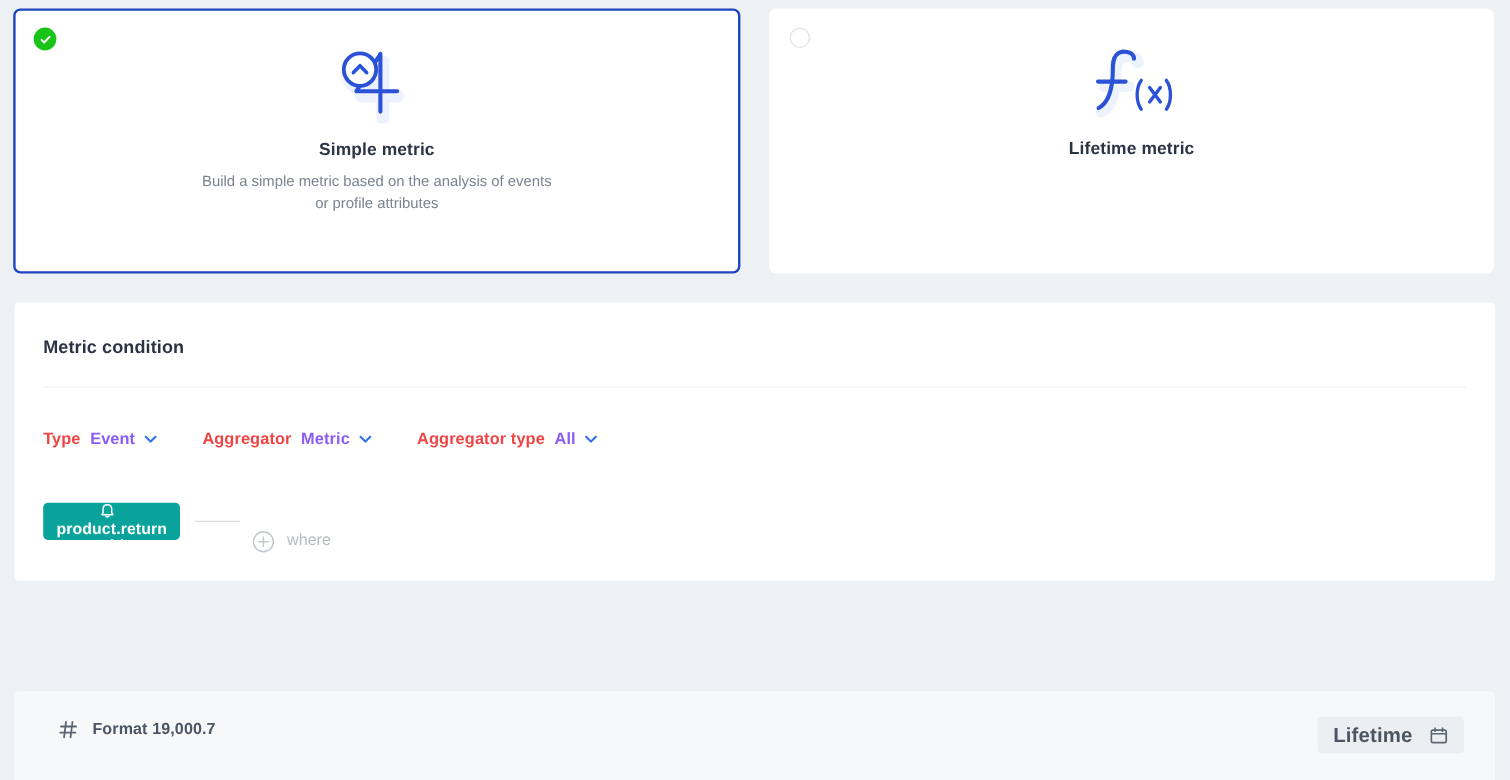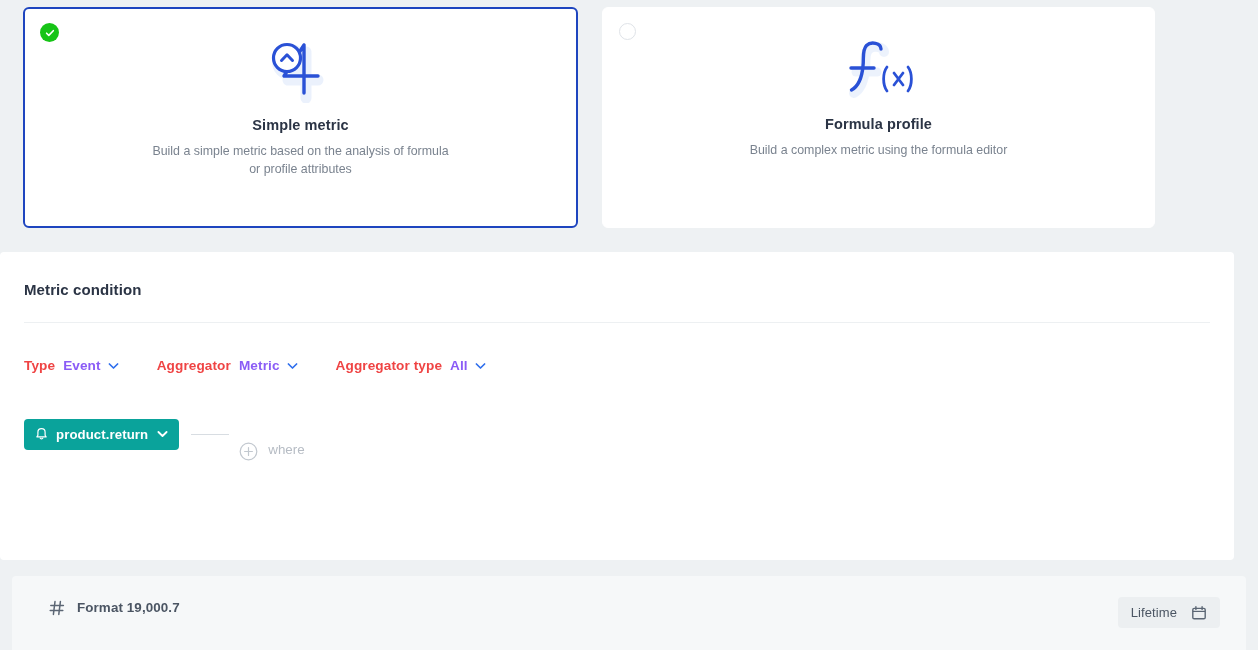--- a/index.html
+++ b/index.html
@@ -11,22 +11,22 @@
   body {
     background: #eef1f3;
     font-family: "Liberation Sans", sans-serif;
     -webkit-font-smoothing: antialiased;
     color: #2b3445;
   }
 
   
   .cards-row {
     position: absolute;
-    left: 23px; top: 7px;
-    width: 1132px; height: 221px;
+    left: 11px; top: 7px;
+    width: 1234px; height: 221px;
     display: flex;
     gap: 24px;
   }
   .metric-card {
     position: relative;
     flex: 1 1 0;
     background: #ffffff;
     border-radius: 6px;
     display: flex;
     flex-direction: column;
@@ -79,22 +79,22 @@
     line-height: 18px;
     color: #7a838f;
     text-align: center;
     max-width: 300px;
   }
   .metric-card.unselected .card-desc { max-width: 420px; }
 
   
   .condition-panel {
     position: absolute;
-    left: 0; top: 252px;
-    width: 1234px; height: 308px;
+    left: 12px; top: 252px;
+    width: 1234px; height: 232px;
     background: #ffffff;
     border-radius: 4px;
   }
   .panel-title {
     position: absolute;
     left: 24px; top: 29px;
     font-size: 15px;
     font-weight: bold;
     color: #2b3445;
     letter-spacing: .1px;
@@ -144,20 +144,21 @@
     background: #0aa39b;
     border-radius: 4px;
     display: flex;
     align-items: center;
     padding: 0 11px;
     color: #ffffff;
     font-size: 13.2px;
     font-weight: bold;
     cursor: pointer;
     letter-spacing: .1px;
+    flex-direction: column;
   }
   .event-tag .bell { margin-right: 8px; display: flex; }
   .event-tag .tag-chev { margin-left: 9px; display: flex; }
 
   .connector {
     width: 38px; height: 1px;
     background: #d8dde2;
     margin: 0 10px 0 12px;
   }
   .where-add {
@@ -200,22 +201,22 @@
     right: 26px; top: 21px;
     height: 31px;
     background: #eceff1;
     border-radius: 4px;
     display: flex;
     align-items: center;
     padding: 0 13px;
     cursor: pointer;
   }
   .lifetime-label {
-    font-size: 13px;
-    font-weight: normal;
+    font-size: 17px;
+    font-weight: bold;
     color: #4b5563;
     letter-spacing: .1px;
   }
   .lifetime-btn .cal { margin-left: 14px; display: flex; }
 </style>
 </head>
 <body>
 
 <div class="cards-row">
 
@@ -237,21 +238,21 @@
         </g>
 
         <path d="M38 4 L38 52 M38 4 L18 35 L52 35" fill="none" stroke="#2a51d6" stroke-width="3.4" stroke-linecap="round" stroke-linejoin="round"></path>
 
         <circle cx="21" cy="17" r="13.5" fill="#ffffff" stroke="#2a51d6" stroke-width="3.2"></circle>
         <path d="M15.5 19.5 L21 13.8 L26.5 19.5" fill="none" stroke="#2a51d6" stroke-width="3" stroke-linecap="round" stroke-linejoin="round"></path>
       </svg>
     </div>
 
     <div class="card-title">Simple metric</div>
-    <div class="card-desc">Build a simple metric based on the analysis of formula or profile attributes</div>
+    <div class="card-desc">Build a simple metric based on the analysis of events or profile attributes</div>
   </div>
 
   <div class="metric-card unselected">
     <div class="card-marker">
       <div class="radio-empty"></div>
     </div>
 
     <div class="card-icon">
       <svg width="78" height="62" viewBox="0 0 78 62" aria-hidden="true">
 
@@ -262,22 +263,21 @@
 
         <path d="M41 9 C41 3, 31 1, 26.5 5.5 C22 10, 24 18, 23 26 C22 37, 19 46, 11.5 50" fill="none" stroke="#2a51d6" stroke-width="3.4" stroke-linecap="round"></path>
         <path d="M11 28 L34 28" fill="none" stroke="#2a51d6" stroke-width="3.4" stroke-linecap="round"></path>
 
         <path d="M47 27 C42.5 33, 42.5 45, 47 51" fill="none" stroke="#2a51d6" stroke-width="2.8" stroke-linecap="round"></path>
         <path d="M68 27 C72.5 33, 72.5 45, 68 51" fill="none" stroke="#2a51d6" stroke-width="2.8" stroke-linecap="round"></path>
         <path d="M54 33 L63 45 M63 33 L54 45" fill="none" stroke="#2a51d6" stroke-width="2.8" stroke-linecap="round"></path>
       </svg>
     </div>
 
-    <div class="card-title">Formula profile</div>
-    <div class="card-desc">Build a complex metric using the formula editor</div>
+    <div class="card-title">Lifetime metric</div>
   </div>
 </div>
 
 <div class="condition-panel">
 
   <div class="panel-title">Metric condition</div>
   <div class="panel-divider"></div>
 
   <div class="selectors-row">
 

